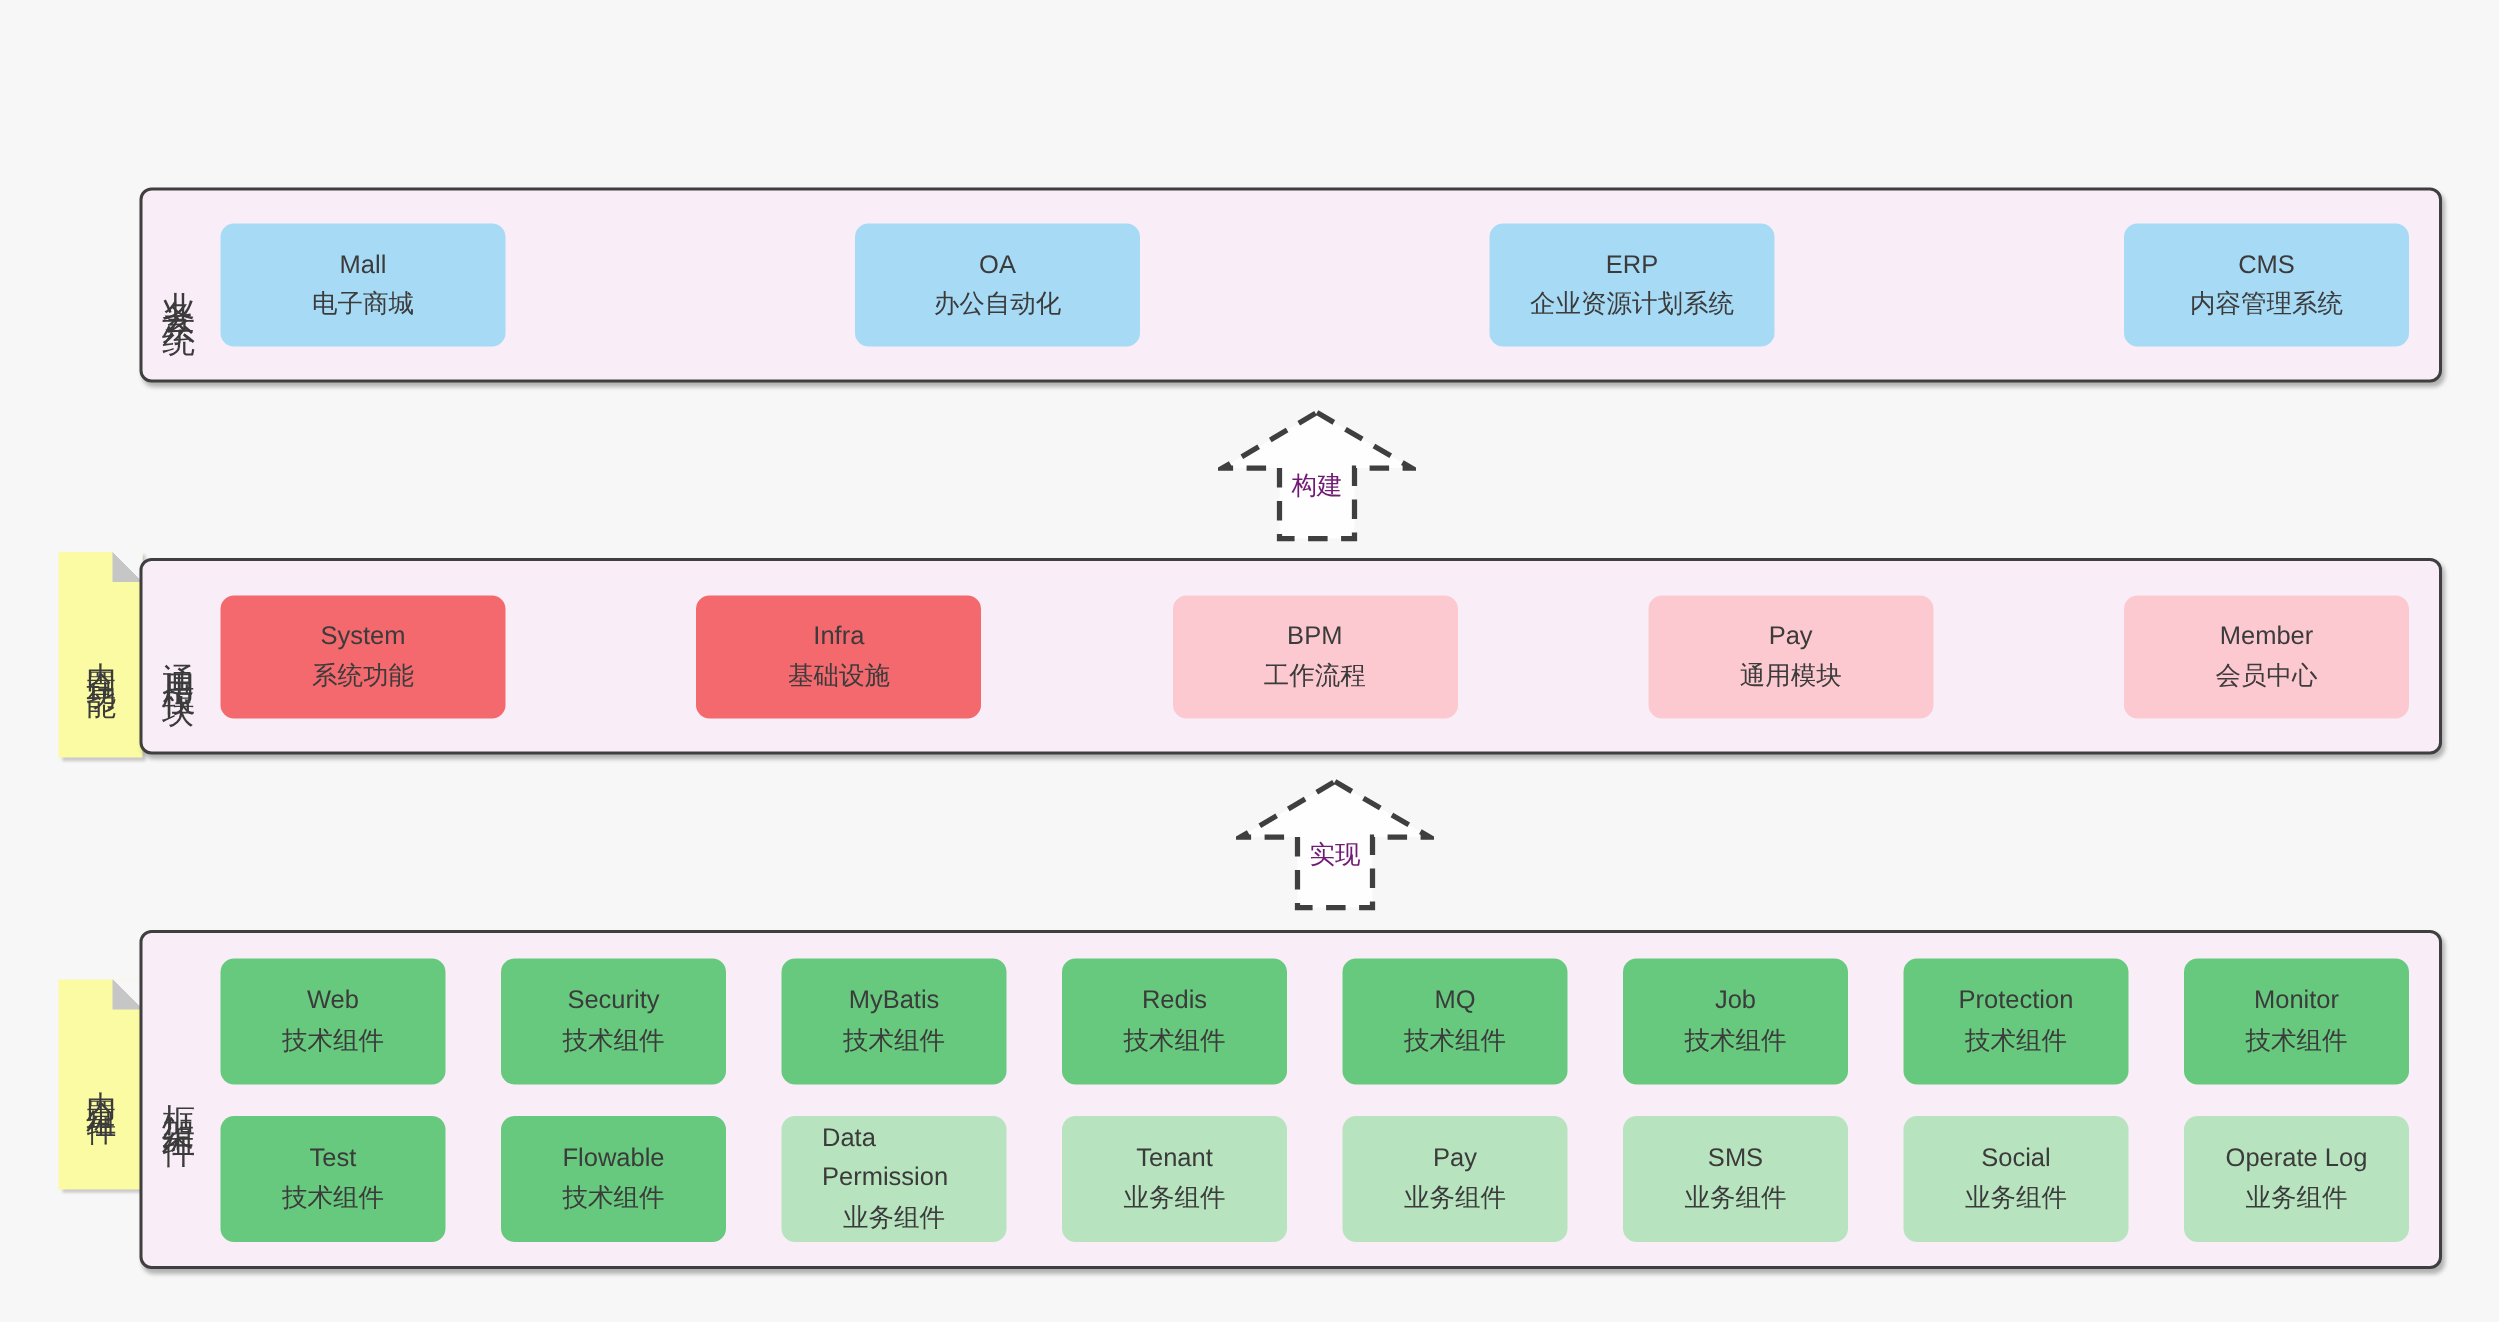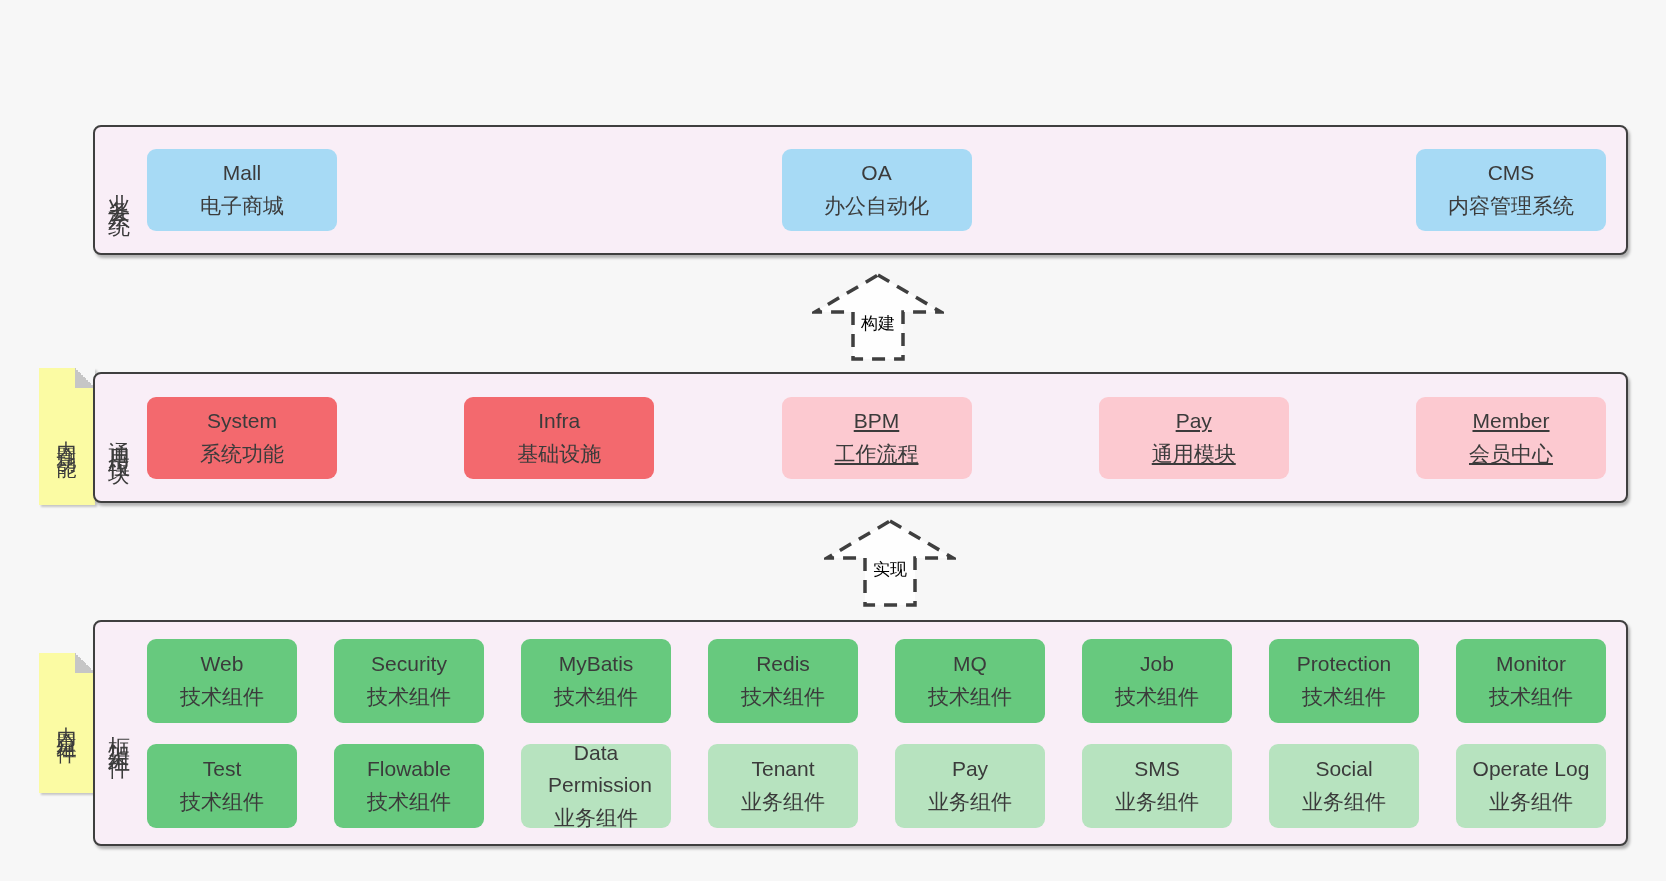--- a/index.html
+++ b/index.html
@@ -28,27 +28,27 @@
     padding:0 20px 0 4px;
   }
   .boxes-col {
     flex:1; display:flex; flex-direction:column; justify-content:center;
     gap:21px; padding:0 20px 0 4px;
   }
   .row8 { display:flex; justify-content:space-between; }
   .box {
     box-sizing:border-box; border-radius:9px; padding:4px 8px;
     display:flex; flex-direction:column; align-items:center; justify-content:center;
-    text-align:center; font-size:21px; line-height:1.55; color:#3b3b3b;
+    font-size:17px; line-height:1.55; color:#3b3b3b;
   }
   .w6 { width:190px; height:82px; }
   .w8 { width:150px; height:84px; }
   .blue   { background:#a7daf5; }
   .red    { background:#f3696e; }
-  .pink   { background:#fcc9d0;text-decoration:underline; }
+  .pink   { background:#fcc9d0; }
   .gdark  { background:#67c97e; }
   .glight { background:#b7e3bf; }
   #box-data-permission .en { max-width:96px; }
 
   .sticky {
     position:absolute; left:39px; width:56px; z-index:1; box-sizing:border-box;
     background:#fbfba3; box-shadow:2px 2px 2px rgba(0,0,0,.2);
     display:flex; align-items:center; justify-content:center;
     writing-mode:vertical-rl; text-orientation:upright;
     font-size:20px; letter-spacing:6px; line-height:1;
@@ -60,21 +60,21 @@
     background:linear-gradient(to bottom left,#f7f7f7 50%,#c6c6c6 50%);
   }
 
   .arrow { position:absolute; width:132px; height:90px; z-index:1; }
   #arrow-build     { left:812px; top:272px; }
   #arrow-implement { left:824px; top:518px; }
   .arrow svg { display:block; }
   .arrow-label {
     position:absolute; left:50%; top:40px; transform:translateX(-50%);
     background:#fefefe; padding:0 4px; font-size:17px; white-space:nowrap;
-    color:#000000;
+    color:#701a75;
   }
 </style>
 </head>
 <body>
 
 <div class="sticky" id="sticky-modules">
   <span>内置功能</span>
   <span class="fold"></span>
 </div>
 <div class="sticky" id="sticky-components">
@@ -85,20 +85,24 @@
 <div class="container" id="section-business">
   <div class="vlabel">业务系统</div>
   <div class="boxes">
     <div class="box blue w6">
       <span class="en">Mall</span>
       <span class="cn">电子商城</span>
     </div>
     <div class="box blue w6">
       <span class="en">OA</span>
       <span class="cn">办公自动化</span>
+    </div>
+    <div class="box blue w6">
+      <span class="en">ERP</span>
+      <span class="cn">企业资源计划系统</span>
     </div>
     <div class="box blue w6">
       <span class="en">CMS</span>
       <span class="cn">内容管理系统</span>
     </div>
   </div>
 </div>
 
 <div class="arrow" id="arrow-build">
   <svg width="132" height="90" viewBox="0 0 132 90">

